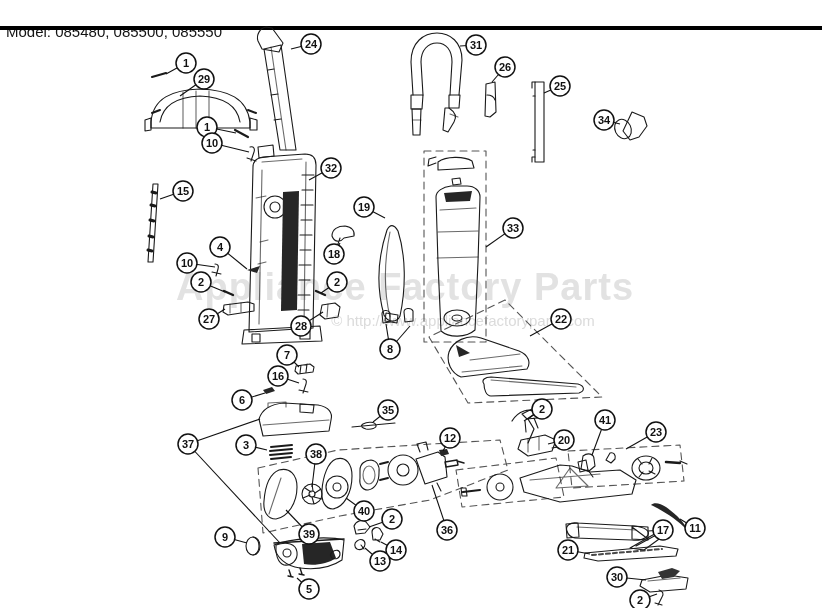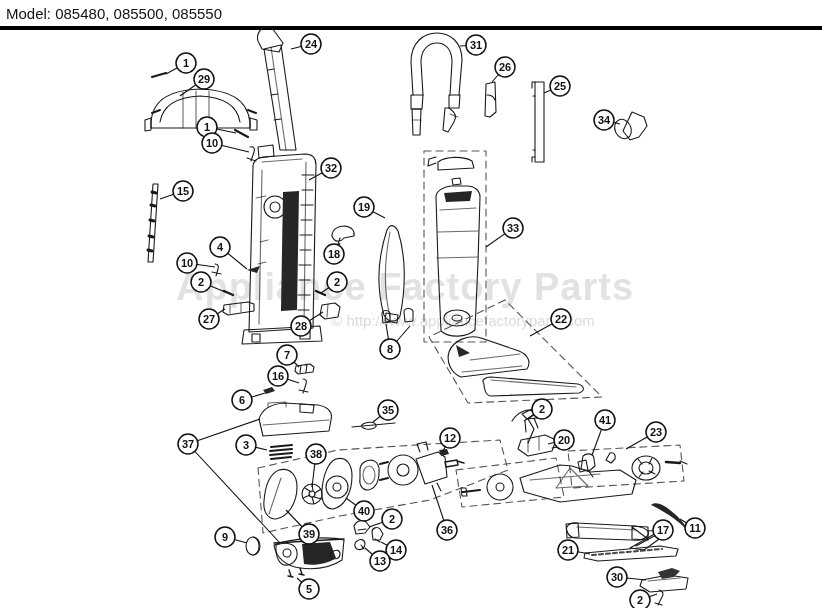--- a/index.html
+++ b/index.html
@@ -1,20 +1,20 @@
 <!DOCTYPE html>
 <html style="--watermark: #e2e2e2; --watermark_url: #dbdbdb; --line: #1a1a1a; --divider: #000000;"><head>
 <meta charset="utf-8">
 <style>
   html,body{margin:0;padding:0;background:#fff;}
   .page{
     position:relative;width:822px;height:608px;overflow:hidden;background:#fff;
     font-family:"Liberation Sans",sans-serif;
   }
-  .model-label{position:absolute;top:5px;left:6px;font-size:15px;color:#141414;}
+  .model-label{position:absolute;top:23px;left:6px;font-size:15px;color:#141414;}
   .divider{position:absolute;top:26px;left:0;width:822px;height:4px;background:#000;}
   .wm-title{
     position:absolute;top:266px;left:405px;transform:translateX(-50%);
     font-size:38px;font-weight:bold;letter-spacing:1px;white-space:nowrap;
     color:var(--watermark,#e2e2e2);
   }
   .wm-url{
     position:absolute;top:312px;left:463px;transform:translateX(-50%);
     font-size:15px;white-space:nowrap;color:var(--watermark_url,#dbdbdb);
   }

